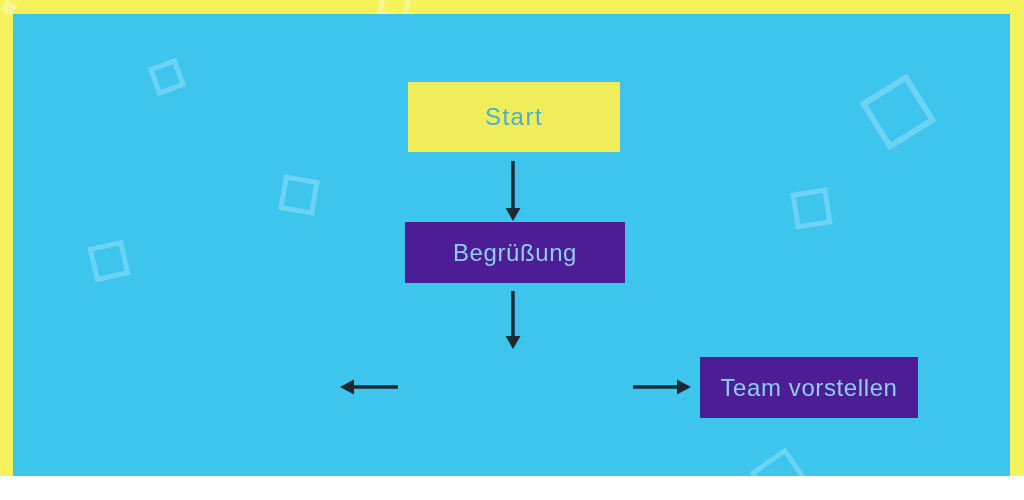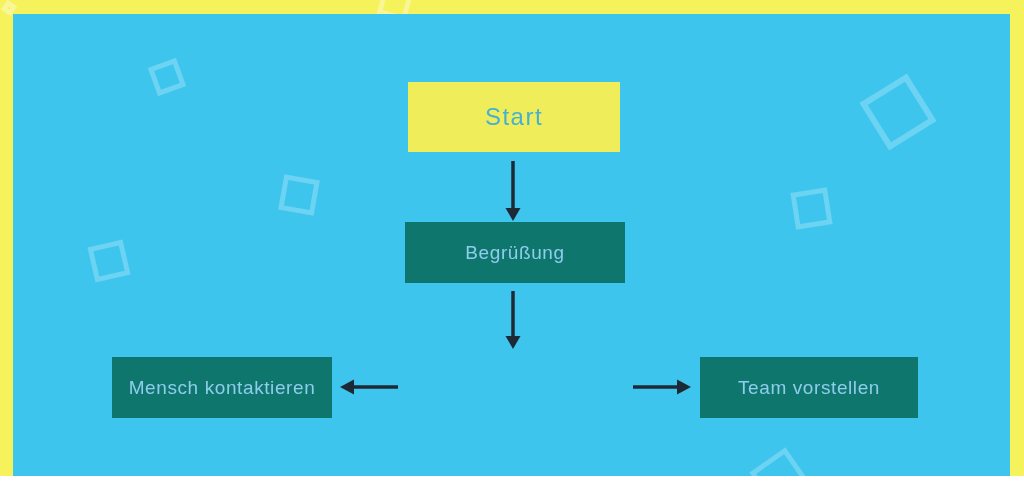--- a/index.html
+++ b/index.html
@@ -54,23 +54,23 @@
   .node {
     position: absolute;
     display: flex;
     align-items: center;
     justify-content: center;
     text-align: center;
     z-index: 3;
     cursor: pointer;
   }
   .node-dark {
-    background: #0f766e;
+    background: #4c1d95;
     color: #8ecdeb;
-    font-size: 19px;
+    font-size: 24px;
     letter-spacing: 0.6px;
     justify-content: center;
   }
   .node-start {
     background: #f0ed5a;
     color: #46b0d2;
     font-size: 24px;
     letter-spacing: 1.5px;
     left: 408px; top: 82px; width: 212px; height: 70px;
   }
@@ -118,21 +118,18 @@
 
   <div class="node node-start">
     <span>Start</span>
   </div>
 
   <div class="node node-dark node-begruessung">
     <span>Begrüßung</span>
   </div>
 
 
-  <div class="node node-dark node-contact">
-    <span>Mensch kontaktieren</span>
-  </div>
 
   <div class="node node-dark node-team">
     <span>Team vorstellen</span>
   </div>
 
 </div>
 
 </body></html>

